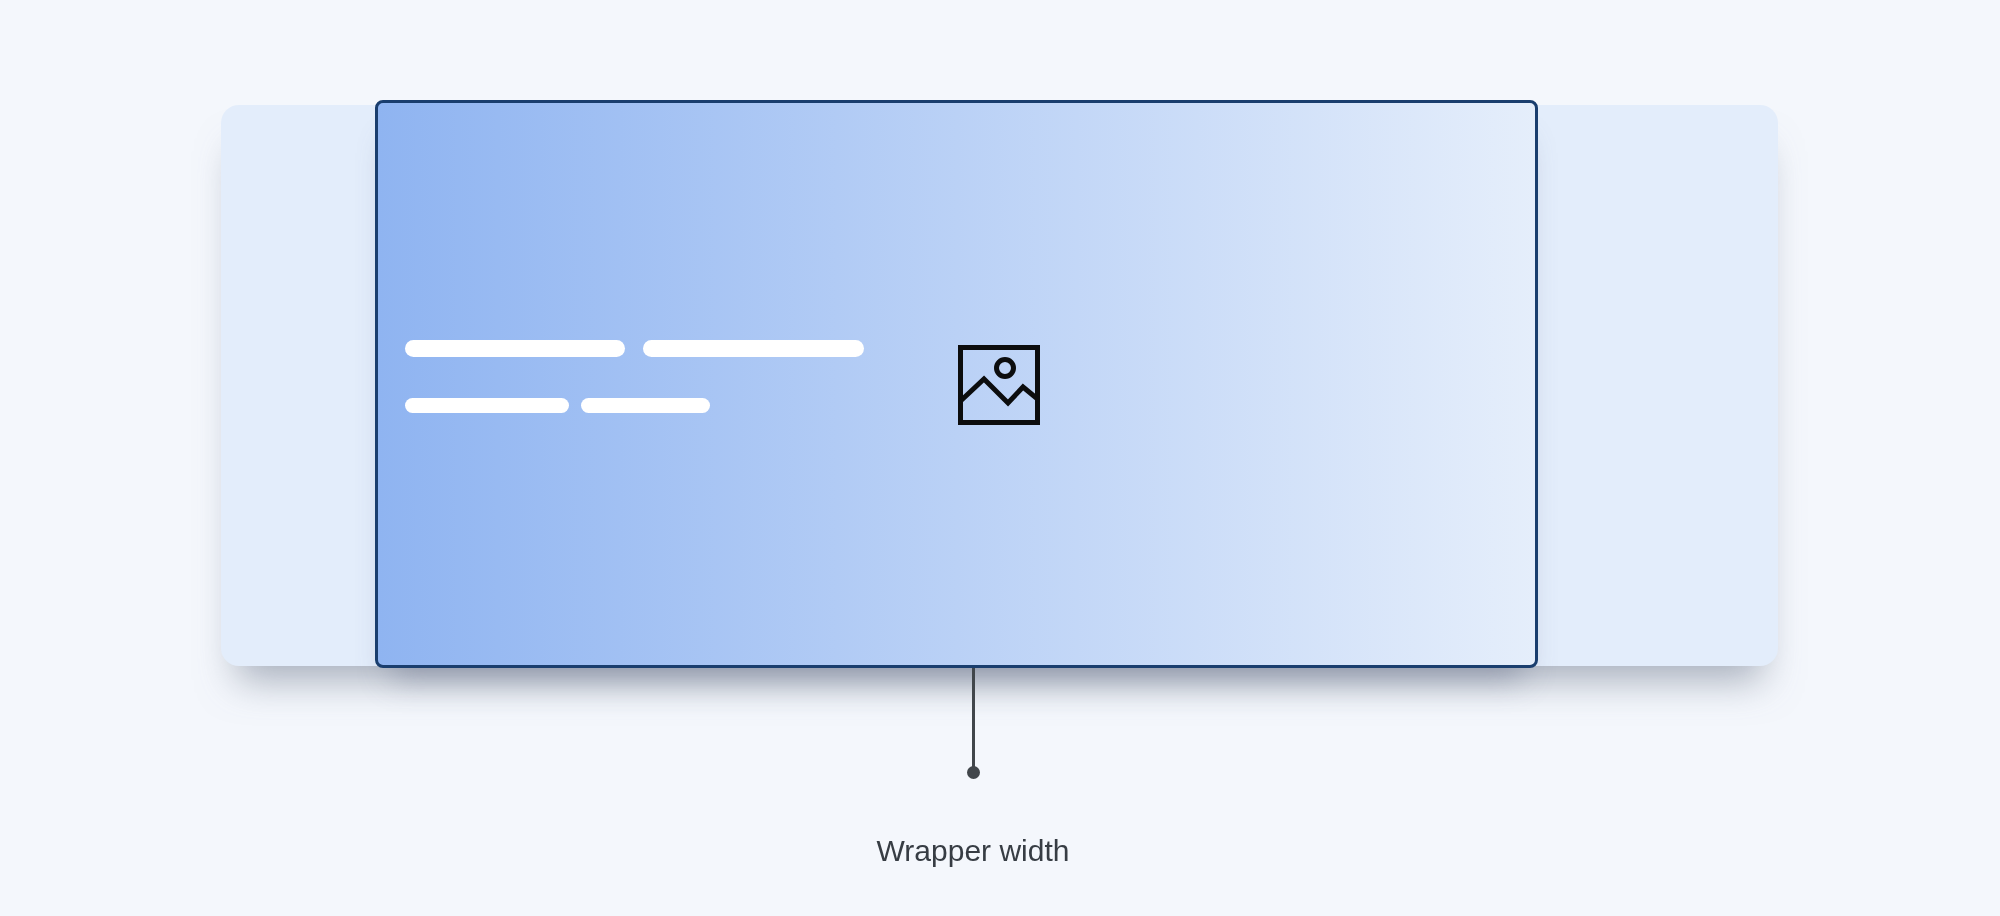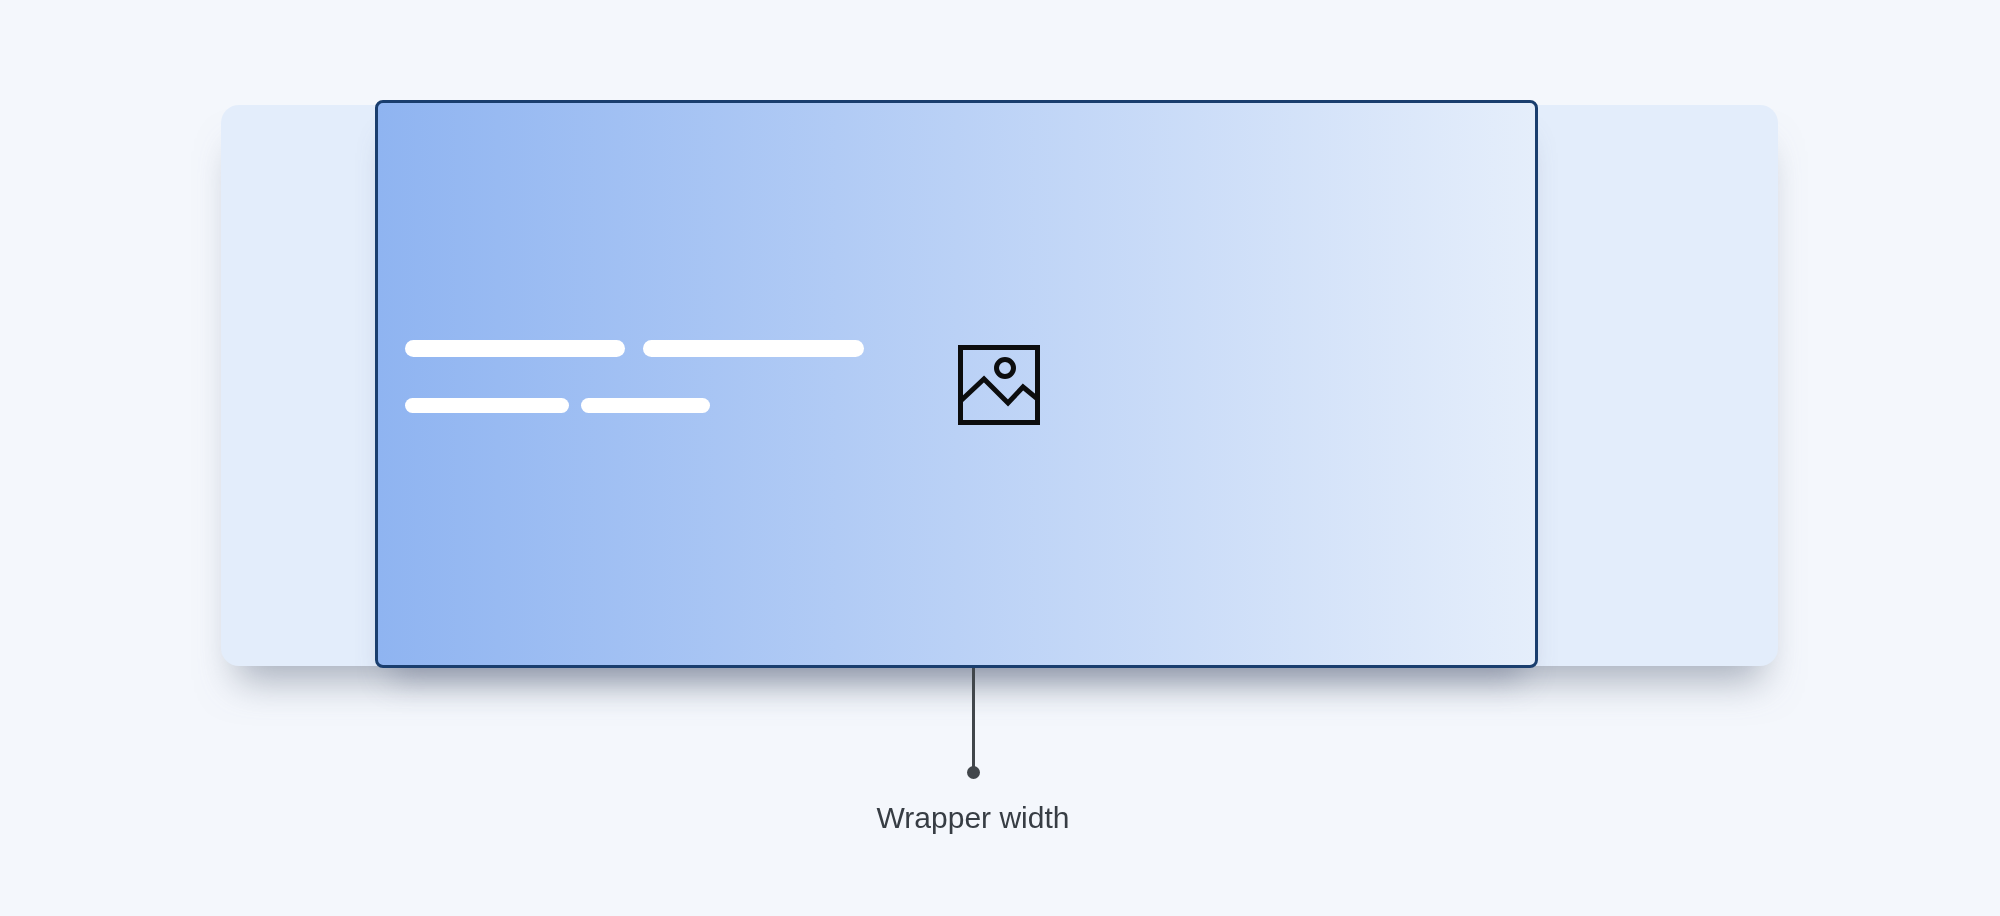--- a/index.html
+++ b/index.html
@@ -73,21 +73,21 @@
     left: 967px;
     top: 766px;
     width: 13px;
     height: 13px;
     border-radius: 50%;
     background: var(--annotation-line, #41464b);
   }
   .annotation-label {
     position: absolute;
     left: 973px;
-    top: 800px;
+    top: 833px;
     transform: translateX(-50%);
     font-size: 30px;
     line-height: 36px;
     font-weight: 400;
     color: var(--annotation-text, #373d44);
     white-space: nowrap;
   }
 </style>
 </head>
 <body>

